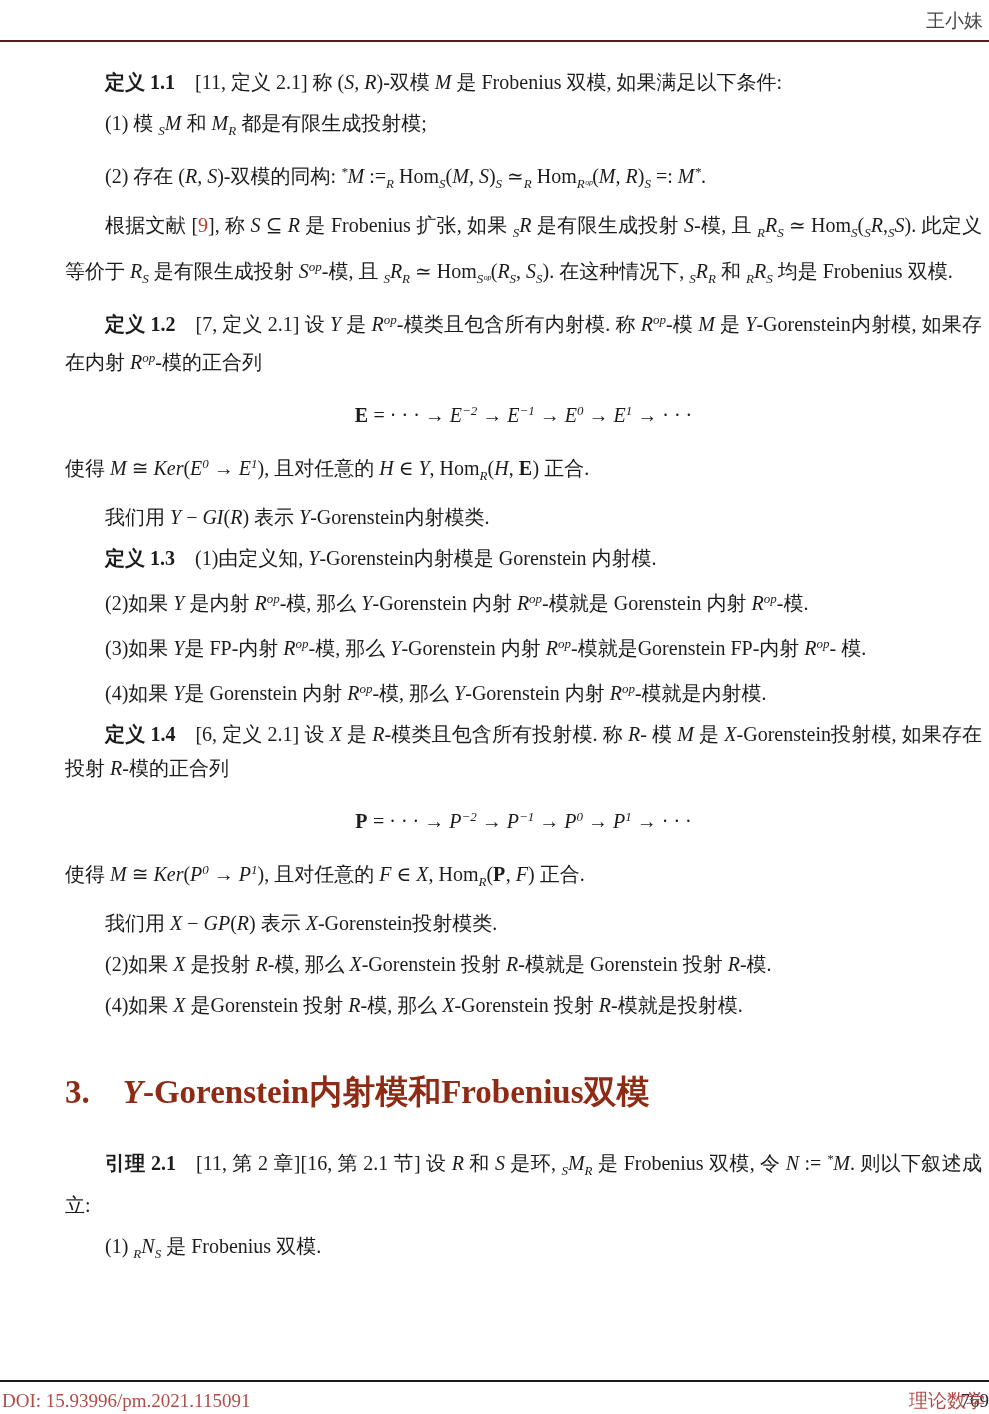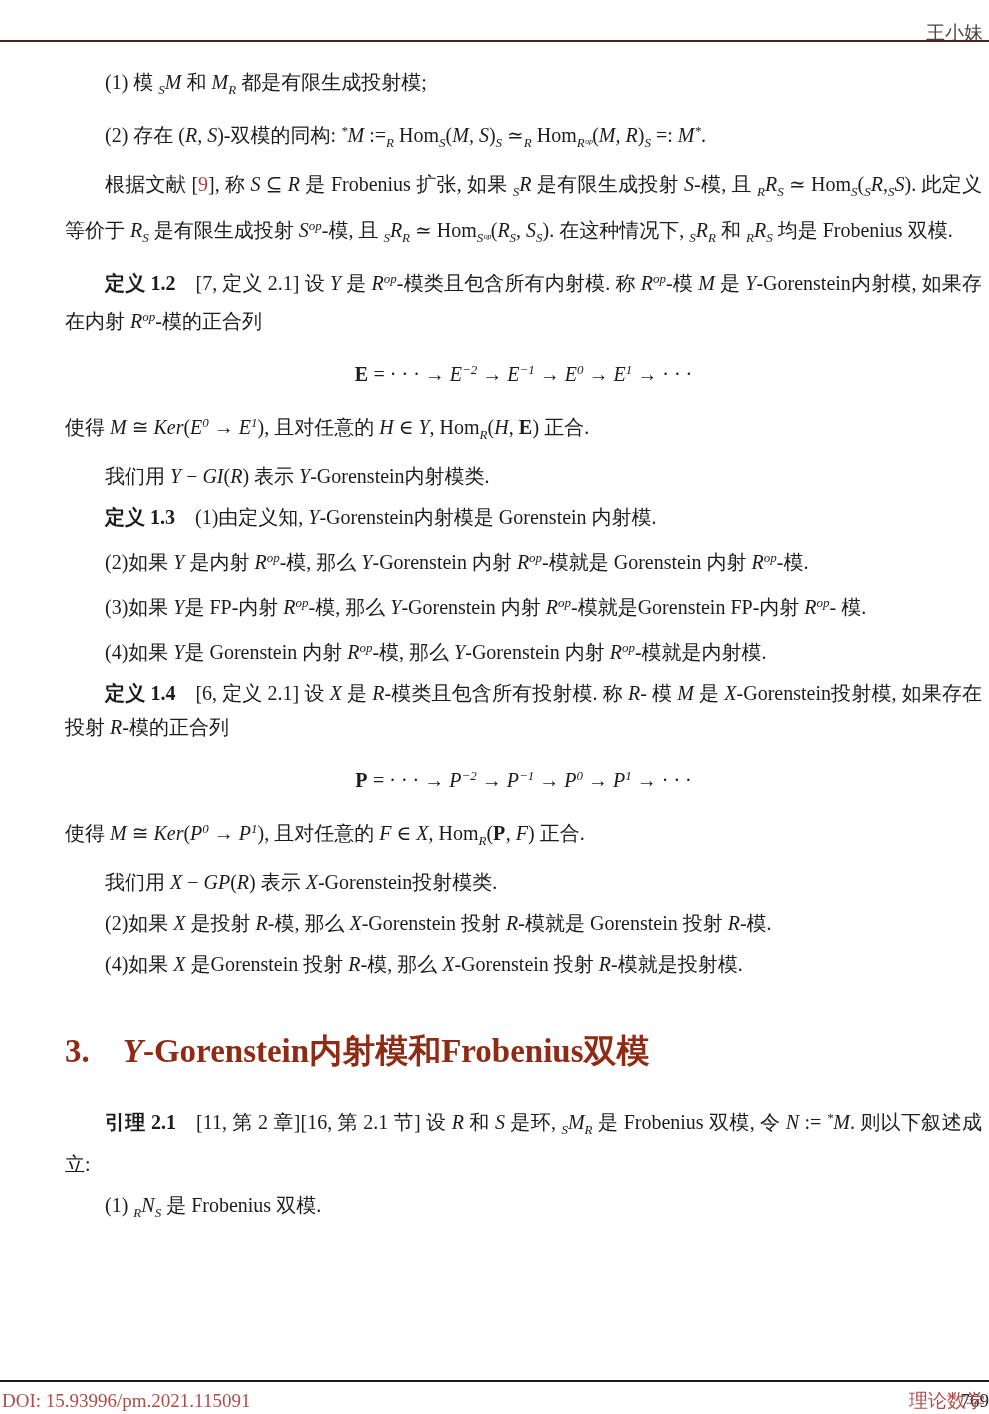--- a/index.html
+++ b/index.html
@@ -2,21 +2,21 @@
 <html><head>
 <meta charset="utf-8">
 <style>
   html,body{margin:0;padding:0;}
   body{
     width:989px;height:1414px;position:relative;overflow:hidden;
     background:#ffffff;color:#1c1c1c;
     font-family:"Liberation Serif","DejaVu Serif","DejaVu Sans",serif;
   }
   .header-author{
-    position:absolute;top:20px;right:6px;font-size:19px;color:#454545;
+    position:absolute;top:8px;right:6px;font-size:19px;color:#454545;
   }
   .header-rule{
     position:absolute;top:40px;left:0;width:989px;height:2px;background:#571f1f;
   }
   .content{
     position:absolute;top:58px;left:65px;width:917px;
   }
   .para{
     font-size:20px;line-height:34px;margin:7px 0;text-align:justify;
   }
@@ -46,20 +46,21 @@
   .footer .page-number{position:absolute;left:0;top:0;width:100%;text-align:right;color:#2a2a2a;}
   .footer .journal{position:absolute;right:4px;top:0;color:#b14c48;}
 </style>
 </head>
 <body>
 
 <div class="header-author">王小妹</div>
 <div class="header-rule"></div>
 
 <div class="content">
+  <div class="para indent"><span class="seg-b">定义 1.1</span><span> [11, 定义 2.1] 称 (</span><span class="seg-i">S, R</span><span>)-双模 </span><span class="seg-i">M</span><span> 是 Frobenius 双模, 如果满足以下条件:</span></div>
   <div class="para indent"><span>(1) 模 </span><span class="seg-sb">S</span><span class="seg-i">M</span><span> 和 </span><span class="seg-i">M</span><span class="seg-sb">R</span><span> 都是有限生成投射模;</span></div>
   <div class="para indent"><span>(2) 存在 (</span><span class="seg-i">R, S</span><span>)-双模的同构: </span><span class="seg-sp">*</span><span class="seg-i">M</span><span> :=</span><span class="seg-sb">R</span><span> Hom</span><span class="seg-sb">S</span><span>(</span><span class="seg-i">M, S</span><span>)</span><span class="seg-sb">S</span><span> ≃</span><span class="seg-sb">R</span><span> Hom</span><span class="seg-sb">Rᵒᵖ</span><span>(</span><span class="seg-i">M, R</span><span>)</span><span class="seg-sb">S</span><span> =: </span><span class="seg-i">M</span><span class="seg-sp">*</span><span>.</span></div>
   <div class="para indent"><span>根据文献 [</span><span class="seg-r">9</span><span>], 称 </span><span class="seg-i">S</span><span> ⊆ </span><span class="seg-i">R</span><span> 是 Frobenius 扩张, 如果 </span><span class="seg-sb">S</span><span class="seg-i">R</span><span> 是有限生成投射 </span><span class="seg-i">S</span><span>-模, 且 </span><span class="seg-sb">R</span><span class="seg-i">R</span><span class="seg-sb">S</span><span> ≃ Hom</span><span class="seg-sb">S</span><span>(</span><span class="seg-sb">S</span><span class="seg-i">R</span><span>,</span><span class="seg-sb">S</span><span class="seg-i">S</span><span>). 此定义等价于 </span><span class="seg-i">R</span><span class="seg-sb">S</span><span> 是有限生成投射 </span><span class="seg-i">S</span><span class="seg-sp">op</span><span>-模, 且 </span><span class="seg-sb">S</span><span class="seg-i">R</span><span class="seg-sb">R</span><span> ≃ Hom</span><span class="seg-sb">Sᵒᵖ</span><span>(</span><span class="seg-i">R</span><span class="seg-sb">S</span><span>, </span><span class="seg-i">S</span><span class="seg-sb">S</span><span>). 在这种情况下, </span><span class="seg-sb">S</span><span class="seg-i">R</span><span class="seg-sb">R</span><span> 和 </span><span class="seg-sb">R</span><span class="seg-i">R</span><span class="seg-sb">S</span><span> 均是 Frobenius 双模.</span></div>
   <div class="para indent"><span class="seg-b">定义 1.2</span><span> [7, 定义 2.1] 设 </span><span class="seg-sc">Y</span><span> 是 </span><span class="seg-i">R</span><span class="seg-sp">op</span><span>-模类且包含所有内射模. 称 </span><span class="seg-i">R</span><span class="seg-sp">op</span><span>-模 </span><span class="seg-i">M</span><span> 是 </span><span class="seg-sc">Y</span><span>-Gorenstein内射模, 如果存在内射 </span><span class="seg-i">R</span><span class="seg-sp">op</span><span>-模的正合列</span></div>
   <div class="math"><span class="seg-bb">E</span><span> = · · · → </span><span class="seg-i">E</span><span class="seg-sp">−2</span><span> → </span><span class="seg-i">E</span><span class="seg-sp">−1</span><span> → </span><span class="seg-i">E</span><span class="seg-sp">0</span><span> → </span><span class="seg-i">E</span><span class="seg-sp">1</span><span> → · · ·</span></div>
   <div class="para"><span>使得 </span><span class="seg-i">M</span><span> ≅ </span><span class="seg-i">Ker</span><span>(</span><span class="seg-i">E</span><span class="seg-sp">0</span><span> → </span><span class="seg-i">E</span><span class="seg-sp">1</span><span>), 且对任意的 </span><span class="seg-i">H</span><span> ∈ </span><span class="seg-sc">Y</span><span>, Hom</span><span class="seg-sb">R</span><span>(</span><span class="seg-i">H</span><span>, </span><span class="seg-bb">E</span><span>) 正合.</span></div>
   <div class="para indent"><span>我们用 </span><span class="seg-sc">Y</span><span> − </span><span class="seg-sc">GI</span><span>(</span><span class="seg-i">R</span><span>) 表示 </span><span class="seg-sc">Y</span><span>-Gorenstein内射模类.</span></div>
   <div class="para indent"><span class="seg-b">定义 1.3</span><span> (1)由定义知, </span><span class="seg-sc">Y</span><span>-Gorenstein内射模是 Gorenstein 内射模.</span></div>
   <div class="para indent"><span>(2)如果 </span><span class="seg-sc">Y</span><span> 是内射 </span><span class="seg-i">R</span><span class="seg-sp">op</span><span>-模, 那么 </span><span class="seg-sc">Y</span><span>-Gorenstein 内射 </span><span class="seg-i">R</span><span class="seg-sp">op</span><span>-模就是 Gorenstein 内射 </span><span class="seg-i">R</span><span class="seg-sp">op</span><span>-模.</span></div>
   <div class="para indent"><span>(3)如果 </span><span class="seg-sc">Y</span><span>是 FP-内射 </span><span class="seg-i">R</span><span class="seg-sp">op</span><span>-模, 那么 </span><span class="seg-sc">Y</span><span>-Gorenstein 内射 </span><span class="seg-i">R</span><span class="seg-sp">op</span><span>-模就是Gorenstein FP-内射 </span><span class="seg-i">R</span><span class="seg-sp">op</span><span>- 模.</span></div>

